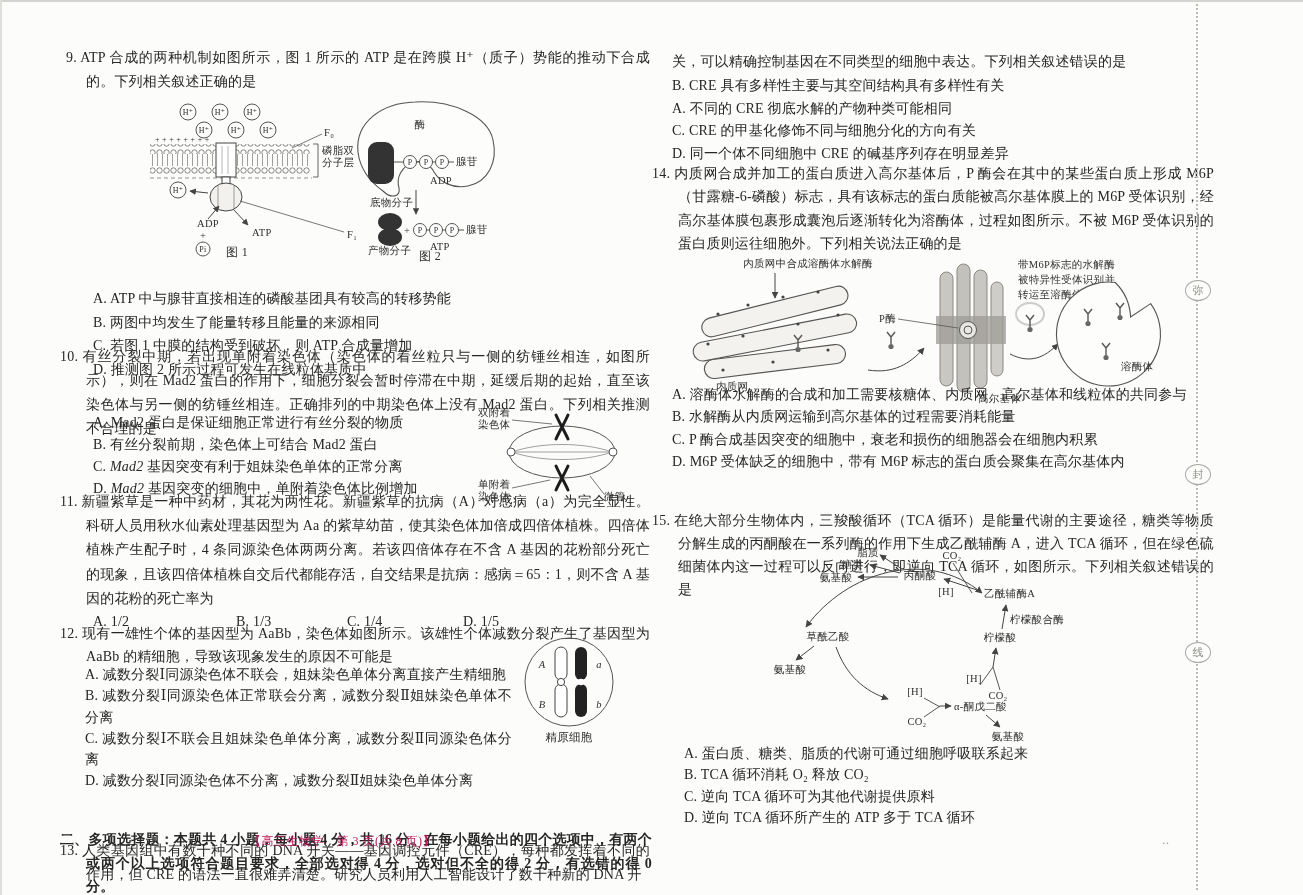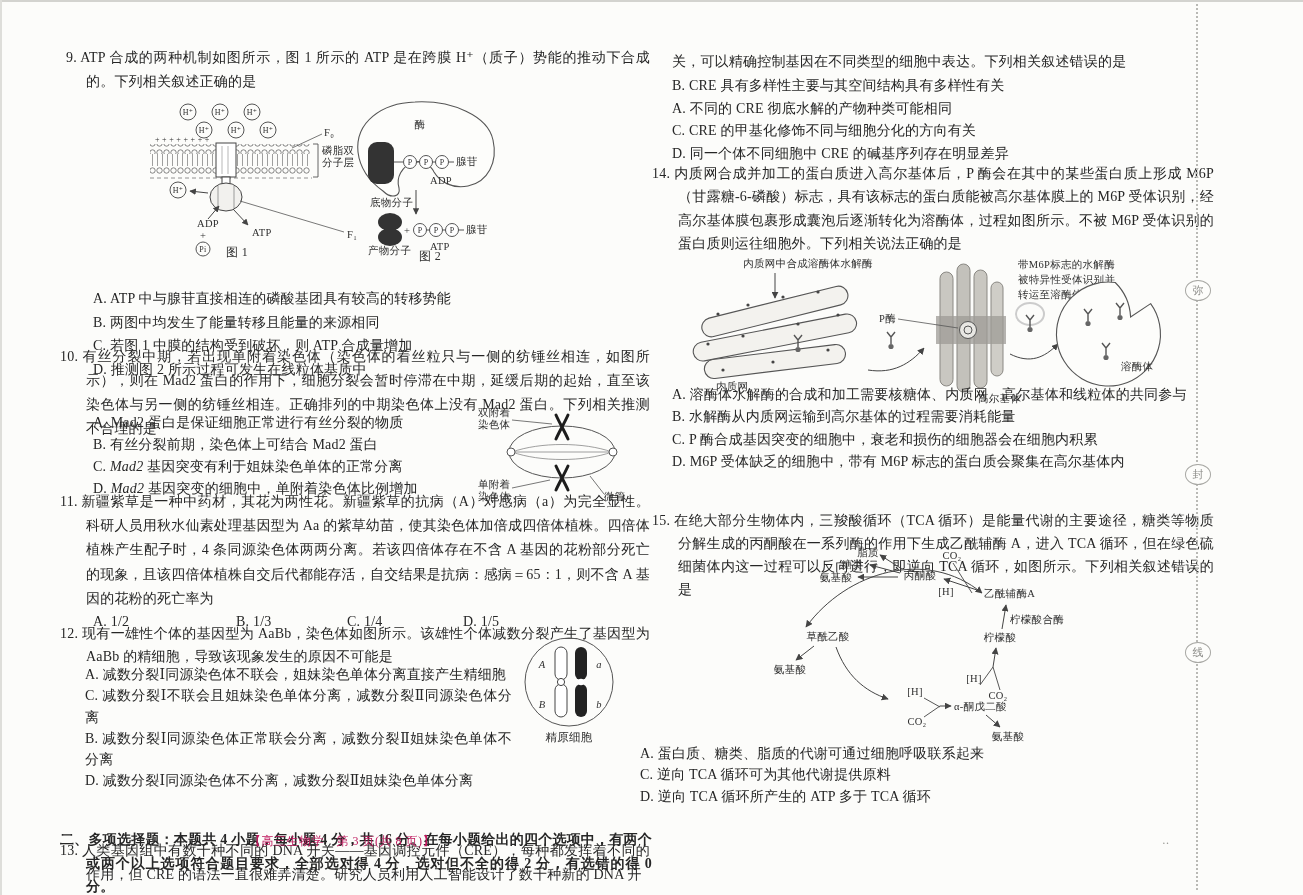--- a/index.html
+++ b/index.html
@@ -179,22 +179,22 @@
     <span style="left:33px;">A. 1/2</span>
     <span style="left:176px;">B. 1/3</span>
     <span style="left:287px;">C. 1/4</span>
     <span style="left:403px;">D. 1/5</span>
   </div>
 
   <div class="abs txt stem" style="left:60px;top:622px;width:564px;line-height:23px;">12. 现有一雄性个体的基因型为 AaBb，染色体如图所示。该雄性个体减数分裂产生了基因型为 AaBb 的精细胞，导致该现象发生的原因不可能是</div>
 
   <div class="abs txt opts" style="left:52px;top:664px;width:460px;line-height:21.3px;">
     <div class="opt">A. 减数分裂Ⅰ同源染色体不联会，姐妹染色单体分离直接产生精细胞</div>
+    <div class="opt">B. 减数分裂Ⅰ同源染色体正常联会分离，减数分裂Ⅱ姐妹染色单体不分离</div>
     <div class="opt">C. 减数分裂Ⅰ不联会且姐妹染色单体分离，减数分裂Ⅱ同源染色体分离</div>
-    <div class="opt">B. 减数分裂Ⅰ同源染色体正常联会分离，减数分裂Ⅱ姐妹染色单体不分离</div>
     <div class="opt">D. 减数分裂Ⅰ同源染色体不分离，减数分裂Ⅱ姐妹染色单体分离</div>
   </div>
 
   <svg class="abs fig" style="left:512px;top:634px;" width="116" height="112" viewBox="0 0 116 112">
     <circle cx="57" cy="48" r="44" fill="none" stroke="#555"></circle>
     <g>
       <rect x="43" y="13" width="12" height="33" rx="6" fill="#fff" stroke="#444"></rect>
       <rect x="43" y="50" width="12" height="33" rx="6" fill="#fff" stroke="#444"></rect>
       <circle cx="49" cy="48" r="3.6" fill="#fff" stroke="#444"></circle>
     </g>
@@ -338,22 +338,23 @@
     <text x="212" y="167">α-酮戊二酸</text>
     <line x1="244" y1="172" x2="258" y2="184" stroke="#444" marker-end="url(#ah3)"></line>
     <text x="266" y="197" text-anchor="middle">氨基酸</text>
     <text x="232" y="139" text-anchor="middle">[H]</text>
     <text x="256" y="156" text-anchor="middle">CO₂</text>
     <line x1="238" y1="142" x2="251" y2="124" stroke="#444" stroke-width="0.9"></line>
     <line x1="258" y1="147" x2="251" y2="124" stroke="#444" stroke-width="0.9"></line>
     <line x1="251" y1="124" x2="254" y2="105" stroke="#444" marker-end="url(#ah3)"></line>
   </svg>
 
-  <div class="abs txt opts-r" style="left:620px;top:743px;width:536px;line-height:21.3px;">
+  <div class="abs txt opts-r" style="left:664px;top:743px;width:536px;line-height:21.3px;">
     <div class="opt">A. 蛋白质、糖类、脂质的代谢可通过细胞呼吸联系起来</div>
+    <div class="opt">B. TCA 循环消耗 O₂ 释放 CO₂</div>
     <div class="opt">C. 逆向 TCA 循环可为其他代谢提供原料</div>
     <div class="opt">D. 逆向 TCA 循环所产生的 ATP 多于 TCA 循环</div>
   </div>
 
   <div class="speck" style="left:1162px;top:834px;">‥</div>
 
   <div class="sealline"></div>
   <div class="sealmark" style="top:280px;">弥</div>
   <div class="sealmark" style="top:464px;">封</div>
   <div class="sealmark" style="top:642px;">线</div>

